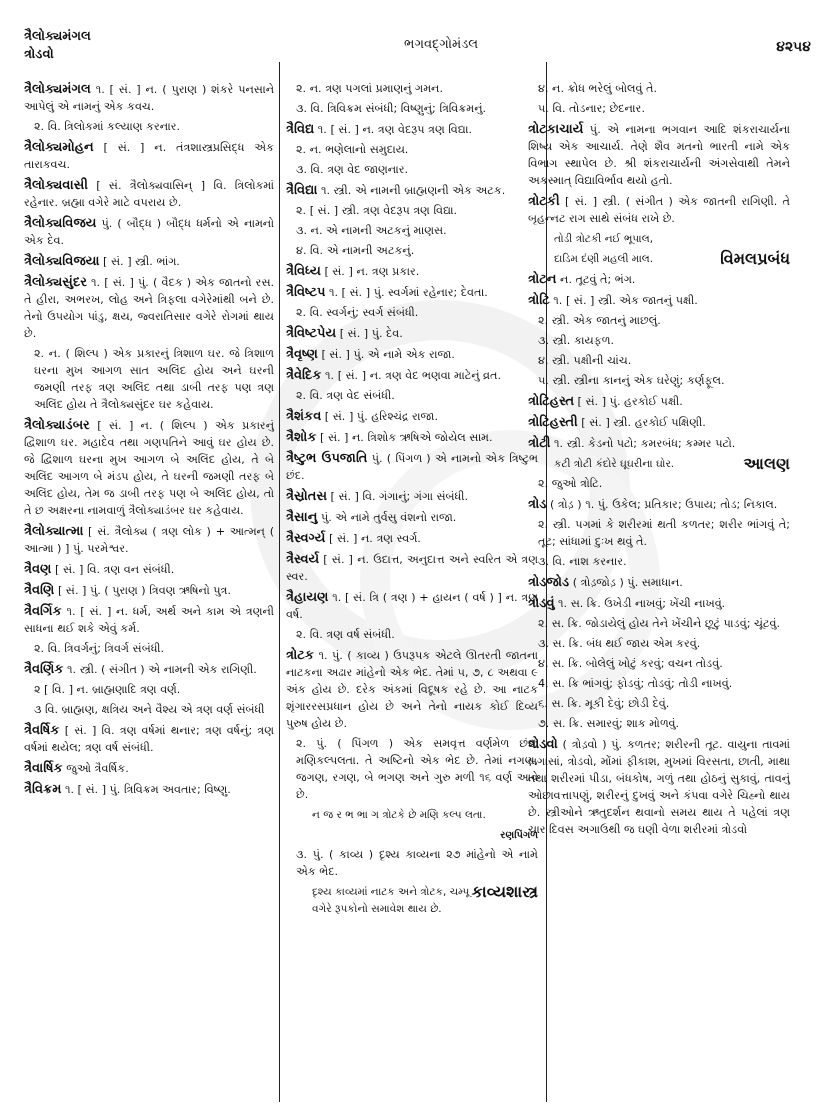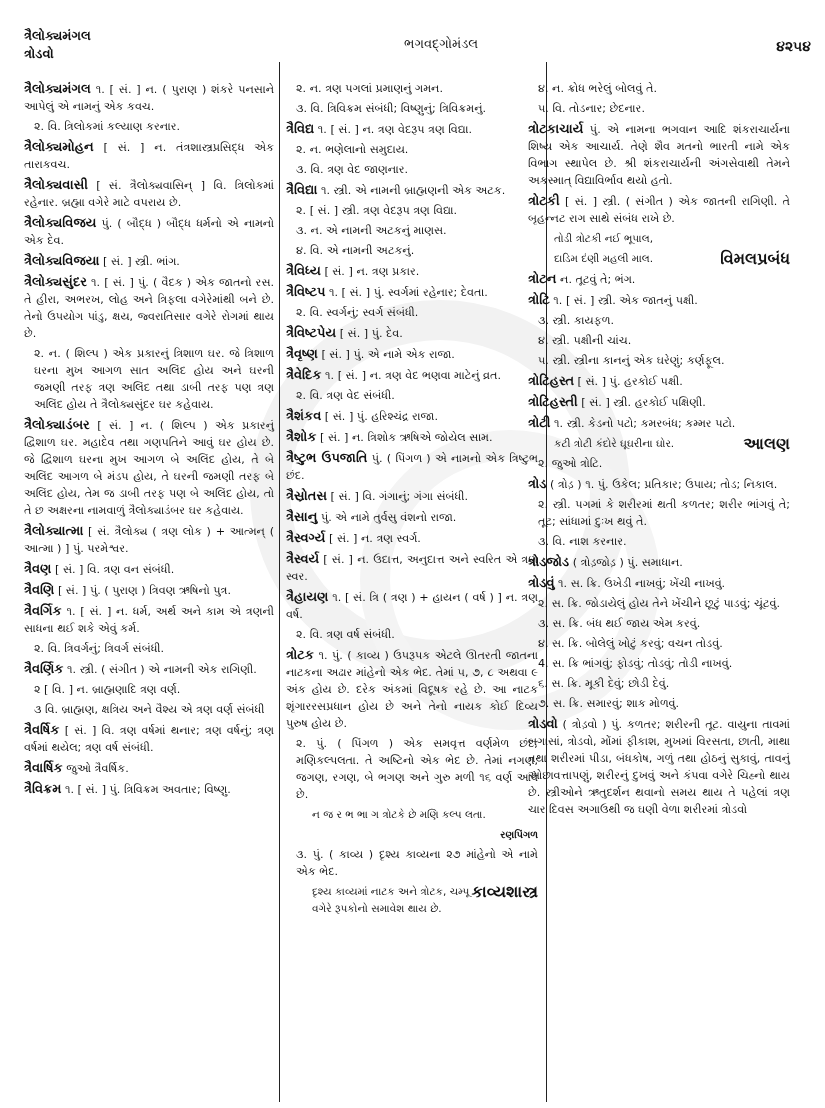--- a/index.html
+++ b/index.html
@@ -112,20 +112,21 @@
     </div>
   <div class="col col3" id="col3">
       <div class="sub">૪. ન. ક્રોધ ભરેલું બોલવું તે.</div>
       <div class="sub">૫. વિ. તોડનાર; છેદનાર.</div>
       <div class="entry"><span class="hw">ત્રોટકાચાર્ય</span><span> પું. એ નામના ભગવાન આદિ શંકરાચાર્યના શિષ્ય એક આચાર્ય. તેણે શૈવ મતનો ભારતી નામે એક વિભાગ સ્થાપેલ છે. શ્રી શંકરાચાર્યની અંગસેવાથી તેમને અકસ્માત્ વિદ્યાવિર્ભાવ થયો હતો.</span></div>
       <div class="entry"><span class="hw">ત્રોટકી</span><span> [ સં. ] સ્ત્રી. ( સંગીત ) એક જાતની રાગિણી. તે બૃહન્નટ રાગ સાથે સંબંધ રાખે છે.</span></div>
       <div class="quote"><span>તોડી ત્રોટકી નઈ ભૂપાલ,</span></div>
       <div class="quote"><span class="src">વિમલપ્રબંધ</span><span>દાડિમ દંણી મહલી માલ.</span></div>
       <div class="entry"><span class="hw">ત્રોટન</span><span> ન. તૂટવું તે; ભંગ.</span></div>
       <div class="entry"><span class="hw">ત્રોટિ</span><span> ૧. [ સં. ] સ્ત્રી. એક જાતનું પક્ષી.</span></div>
+      <div class="sub">૨. સ્ત્રી. એક જાતનું માછલું.</div>
       <div class="sub">૩. સ્ત્રી. કાયફળ.</div>
       <div class="sub">૪. સ્ત્રી. પક્ષીની ચાંચ.</div>
       <div class="sub">૫. સ્ત્રી. સ્ત્રીના કાનનું એક ઘરેણું; કર્ણફૂલ.</div>
       <div class="entry"><span class="hw">ત્રોટિહસ્ત</span><span> [ સં. ] પું. હરકોઈ પક્ષી.</span></div>
       <div class="entry"><span class="hw">ત્રોટિહસ્તી</span><span> [ સં. ] સ્ત્રી. હરકોઈ પક્ષિણી.</span></div>
       <div class="entry"><span class="hw">ત્રોટી</span><span> ૧. સ્ત્રી. કેડનો પટો; કમરબંધ; કમ્મર પટો.</span></div>
       <div class="quote"><span class="src">આલણ</span><span>કટી ત્રોટી કંદોરે ઘૂઘરીના ઘોર.</span></div>
       <div class="sub">૨. જુઓ ત્રોટિ.</div>
       <div class="entry"><span class="hw">ત્રોડ</span><span> ( ત્રોડ઼ ) ૧. પું. ઉકેલ; પ્રતિકાર; ઉપાય; તોડ; નિકાલ.</span></div>
       <div class="sub">૨. સ્ત્રી. પગમાં કે શરીરમાં થતી કળતર; શરીર ભાંગવું તે; તૂટ; સાંધામાં દુઃખ થવું તે.</div>

